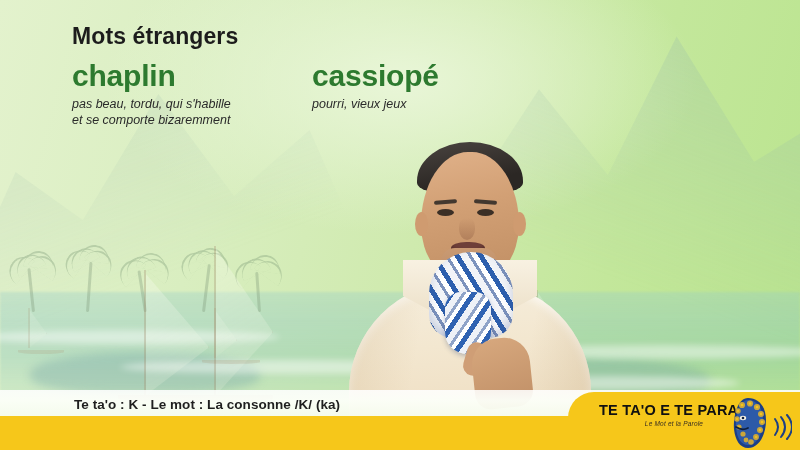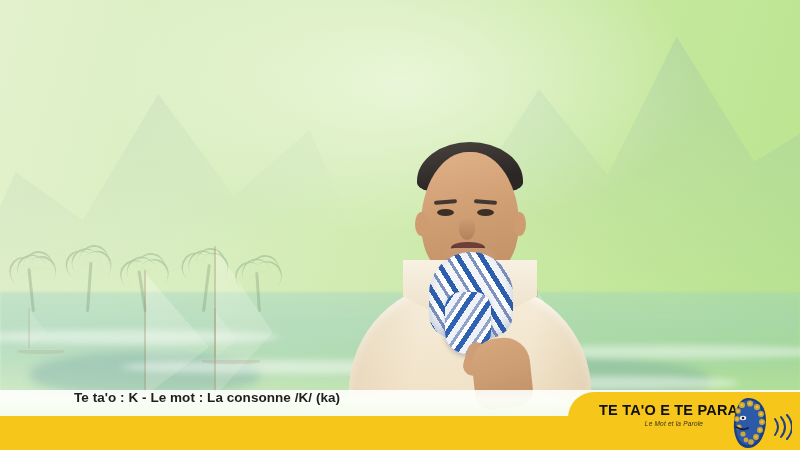--- a/index.html
+++ b/index.html
@@ -264,21 +264,21 @@
     width:3px; height:3px; border-radius:50%; background:#ffffff;
   }
 
   
   .banner-white {
     position:absolute; left:0; right:0; bottom:32px; height:28px;
     background:linear-gradient(180deg,
       rgba(255,255,255,.88) 0%,
       rgba(252,255,248,.96) 38%,
       rgba(246,252,238,.94) 100%);
-    display:flex; align-items:flex-start;
+    display:flex; align-items:center;
   }
   .banner-caption {
     margin-left:74px; font-size:13.5px; font-weight:bold;
     color:#1f1f1f; letter-spacing:.05px; white-space:nowrap;
   }
   .banner-yellow {
     position:absolute; left:0; right:0; bottom:0; height:34px;
     background:#f6c71a;
   }
   .show-logo {
@@ -407,20 +407,38 @@
     <div class="p-shoulders"></div>
     <div class="p-shoulder-shade"></div>
     <div class="p-collar-l"></div>
     <div class="p-collar-r"></div>
     <div class="p-scarf"></div>
     <div class="p-scarf-knot"></div>
     <div class="p-hand-thumb"></div>
     <div class="p-hand"></div>
   </div>
 
+  <div class="word-panel">
+    <div class="panel-title">Mots étrangers</div>
+    <div class="word-cols">
+      <div class="word-col col-a">
+        <div class="word-term">chaplin</div>
+        <div class="word-def">
+          <div>pas beau, tordu, qui s'habille</div>
+          <div>et se comporte bizaremment</div>
+        </div>
+      </div>
+      <div class="word-col col-b">
+        <div class="word-term">cassiopé</div>
+        <div class="word-def">
+          <div>pourri, vieux jeux</div>
+        </div>
+      </div>
+    </div>
+  </div>
 
 
   <div class="banner-white">
     <span class="banner-caption">Te ta'o : K - Le mot : La consonne /K/ (ka)</span>
   </div>
   <div class="title-underline"></div>
   <div class="banner-yellow"></div>
 
   <div class="show-logo">
     <div class="show-logo-text">

